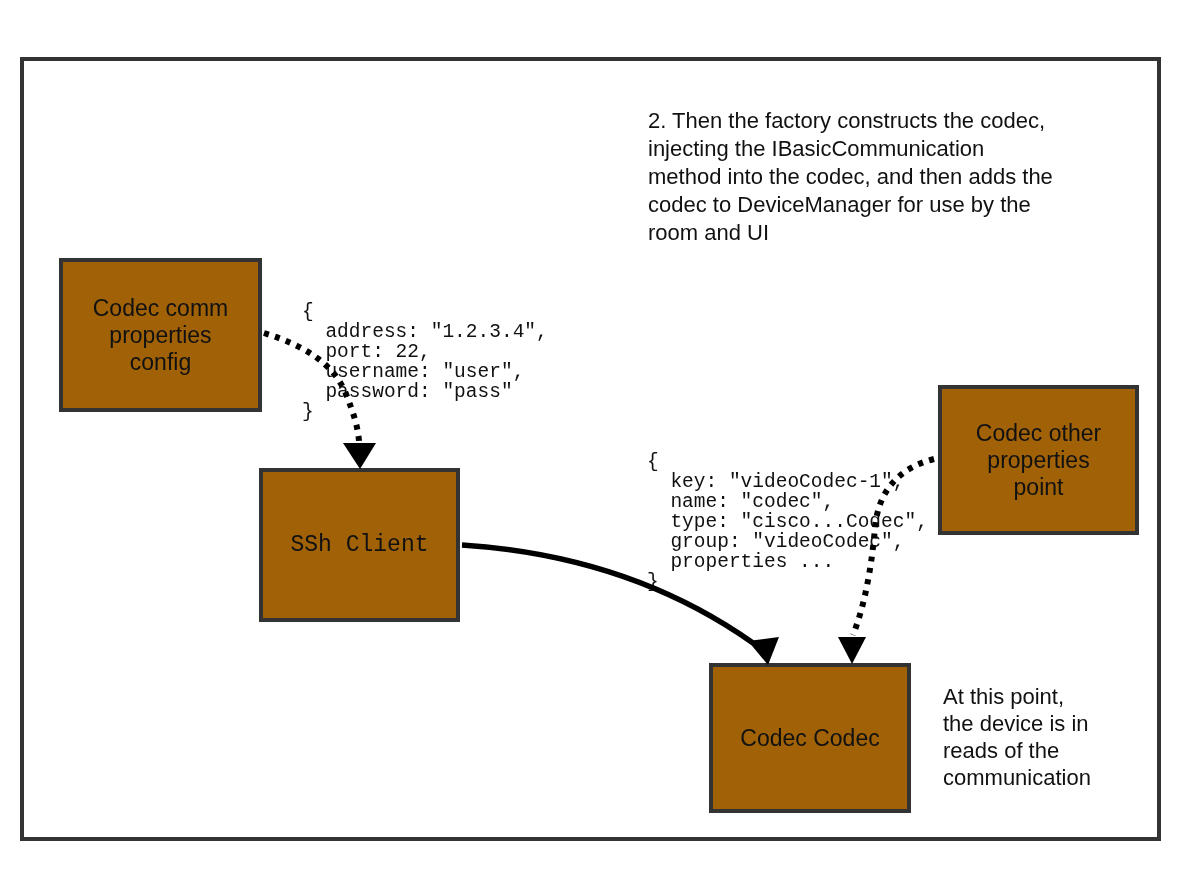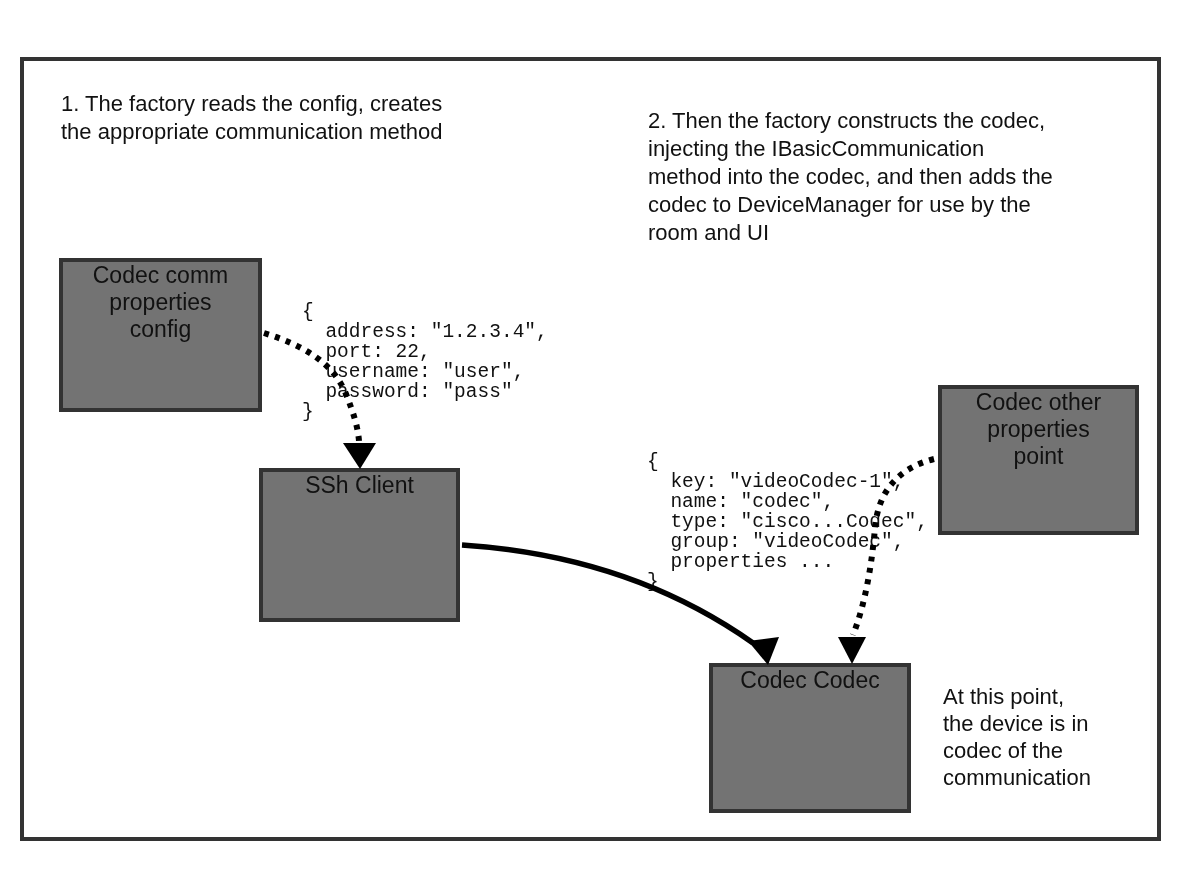--- a/index.html
+++ b/index.html
@@ -25,32 +25,32 @@
     line-height: 28px;
     white-space: pre-line;
     color: #111111;
   }
   .note-step1 { left: 61px;  top: 90px; }
   .note-step2 { left: 648px; top: 95px; margin-top: 12px; }
   .note-endpoint { left: 943px; top: 683px; line-height: 27px; }
   .dbox {
     position: absolute;
     border: 4px solid #333333;
-    background: #737373;
+    background: #a16207;
     display: flex;
-    align-items: flex-start;
+    align-items: center;
     justify-content: center;
     text-align: center;
     font-size: 23px;
     line-height: 27px;
     white-space: pre-line;
     color: #111111;
   }
   .box-comm-config  { left: 59px;  top: 258px; width: 195px; height: 146px; }
-  .box-ssh-client   { left: 259px; top: 468px; width: 193px; height: 146px; }
+  .box-ssh-client   { left: 259px; top: 468px; width: 193px; height: 146px; font-family: Liberation Mono, monospace; }
   .box-other-config { left: 938px; top: 385px; width: 193px; height: 142px; }
   .box-cisco-codec  { left: 709px; top: 663px; width: 194px; height: 142px; }
   .snippet {
     position: absolute;
     margin: 0;
     font-family: "Liberation Mono", monospace;
     font-size: 19.5px;
     line-height: 20px;
     white-space: pre;
     color: #111111;
@@ -63,22 +63,20 @@
     width: 1200px; height: 880px;
   }
 </style>
 </head>
 <body>
 
 <div class="canvas">
 
   <div class="frame"></div>
 
-  <div class="note note-step1">1. The factory reads the config, creates
-the appropriate communication method</div>
 
   <div class="note note-step2">2. Then the factory constructs the codec,
 injecting the IBasicCommunication
 method into the codec, and then adds the
 codec to DeviceManager for use by the
 room and UI</div>
 
   <div class="dbox box-comm-config">
     <span>Codec comm
 properties
@@ -109,21 +107,21 @@
 properties
 point</span>
   </div>
 
   <div class="dbox box-cisco-codec">
     <span>Codec Codec</span>
   </div>
 
   <div class="note note-endpoint">At this point,
 the device is in
-codec of the
+reads of the
 communication</div>
 
   <svg class="arrows" viewBox="0 0 1200 880" xmlns="http://www.w3.org/2000/svg">
 
     <path d="M 264 333 C 302 345, 333 362, 346 394 C 354 414, 358 428, 359 441" fill="none" stroke="#000000" stroke-width="6" stroke-dasharray="5 6.5"></path>
     <polygon points="343,443 376,443 360,469" fill="#000000"></polygon>
 
     <path d="M 462 545 C 570 552, 668 583, 753 643" fill="none" stroke="#000000" stroke-width="5.5"></path>
     <polygon points="748,641 779,637 768,665" fill="#000000"></polygon>
 

